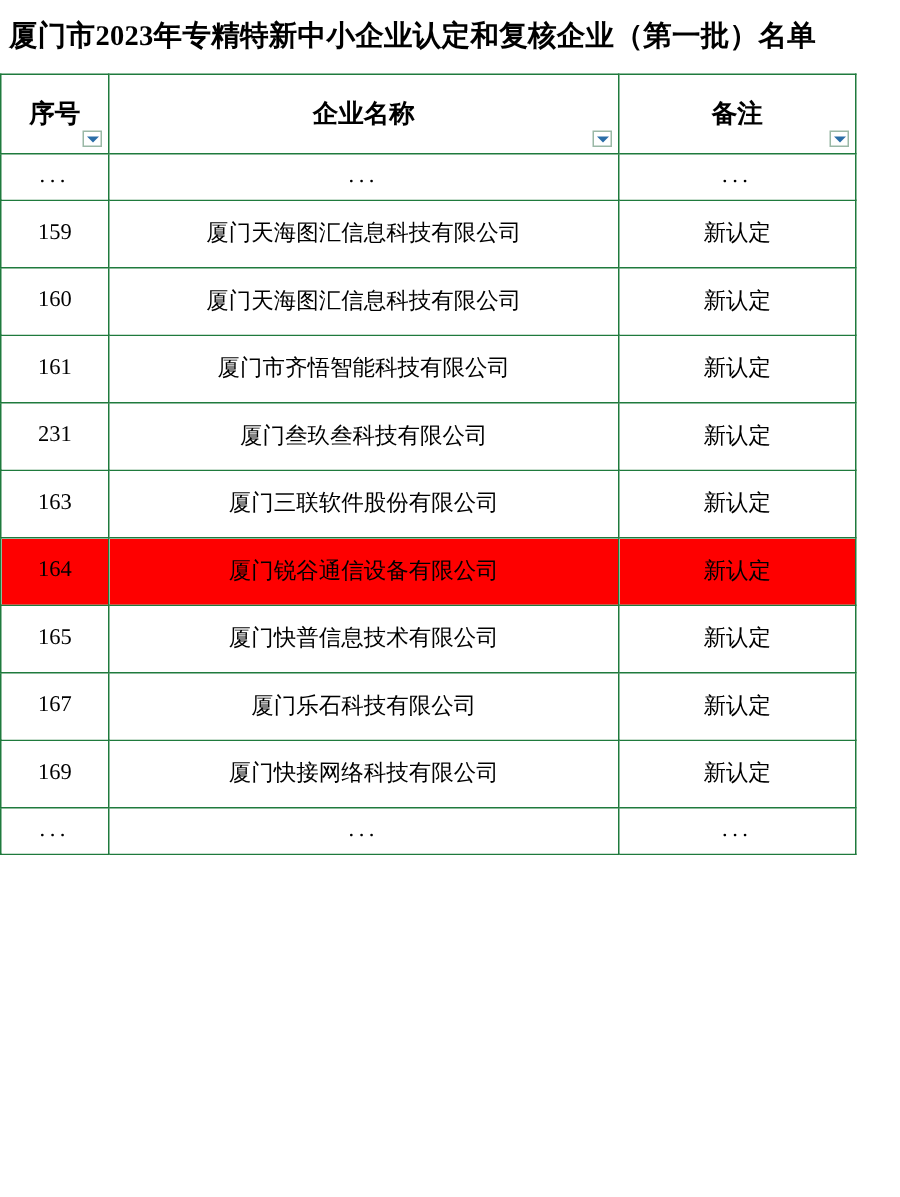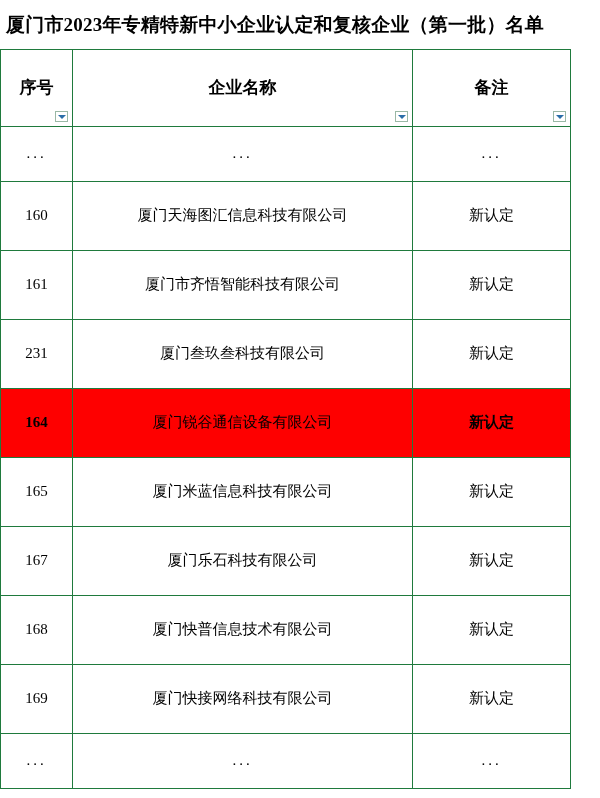--- a/index.html
+++ b/index.html
@@ -39,21 +39,21 @@
   table.list col.c-idx { width: 72px; }
   table.list col.c-name { width: 340px; }
   table.list col.c-note { width: 158px; }
 
   table.list th, table.list td {
     border: 1px solid #1f7a3d;
     text-align: center;
     vertical-align: middle;
     font-size: 15px;
     height: 44px;
-    padding: 12px 2px;
+    padding: 0 2px;
     position: relative;
     background: #ffffff;
     margin-left: 13px;
   }
   table.list thead th {
     height: 52px;
     font-weight: bold;
     font-size: 17px;
   }
   .filter-arrow {
@@ -83,21 +83,21 @@
   td.note { font-size: 15.5px; }
   tr.ellipsis td {
     letter-spacing: 3px;
     font-size: 15px;
     height: 30px;
     color: #000;
   }
   tr.highlight td {
     background: #fe0000;
     color: #000000;
-    font-weight: bold;
+    font-weight: normal;
   }
   tr.highlight td.name {
     font-weight: normal;
   }
 </style>
 </head>
 <body>
 
 <div class="page">
 
@@ -125,52 +125,57 @@
         </th>
       </tr>
     </thead>
     <tbody>
       <tr class="ellipsis">
         <td class="idx">...</td>
         <td class="name">...</td>
         <td class="note">...</td>
       </tr>
       <tr>
+        <td class="idx">159</td>
+        <td class="name">厦门天海图汇信息科技有限公司</td>
+        <td class="note">新认定</td>
+      </tr>
+      <tr>
         <td class="idx">160</td>
         <td class="name">厦门天海图汇信息科技有限公司</td>
         <td class="note">新认定</td>
       </tr>
       <tr>
         <td class="idx">161</td>
         <td class="name">厦门市齐悟智能科技有限公司</td>
         <td class="note">新认定</td>
       </tr>
       <tr>
         <td class="idx">231</td>
         <td class="name">厦门叁玖叁科技有限公司</td>
         <td class="note">新认定</td>
       </tr>
+      <tr>
+        <td class="idx">163</td>
+        <td class="name">厦门三联软件股份有限公司</td>
+        <td class="note">新认定</td>
+      </tr>
       <tr class="highlight">
         <td class="idx">164</td>
         <td class="name">厦门锐谷通信设备有限公司</td>
         <td class="note">新认定</td>
       </tr>
       <tr>
         <td class="idx">165</td>
-        <td class="name">厦门米蓝信息科技有限公司</td>
+        <td class="name">厦门快普信息技术有限公司</td>
         <td class="note">新认定</td>
       </tr>
       <tr>
         <td class="idx">167</td>
         <td class="name">厦门乐石科技有限公司</td>
-        <td class="note">新认定</td>
-      </tr>
-      <tr>
-        <td class="idx">168</td>
-        <td class="name">厦门快普信息技术有限公司</td>
         <td class="note">新认定</td>
       </tr>
       <tr>
         <td class="idx">169</td>
         <td class="name">厦门快接网络科技有限公司</td>
         <td class="note">新认定</td>
       </tr>
       <tr class="ellipsis">
         <td class="idx">...</td>
         <td class="name">...</td>

